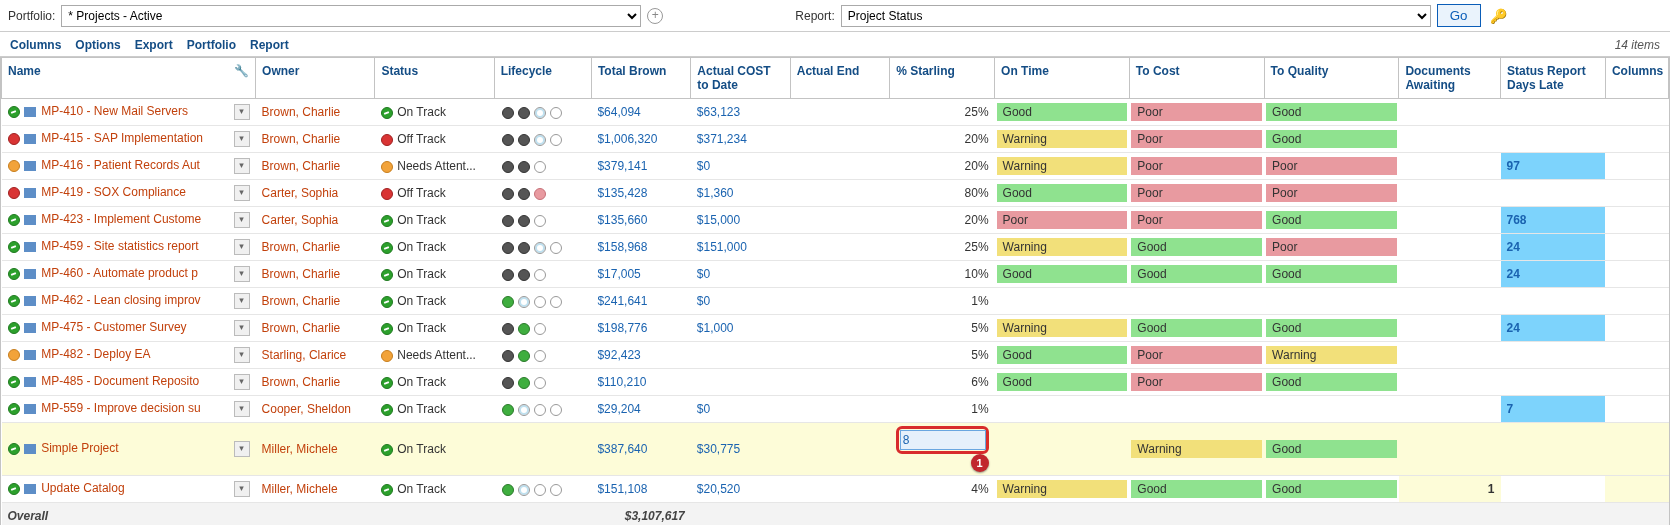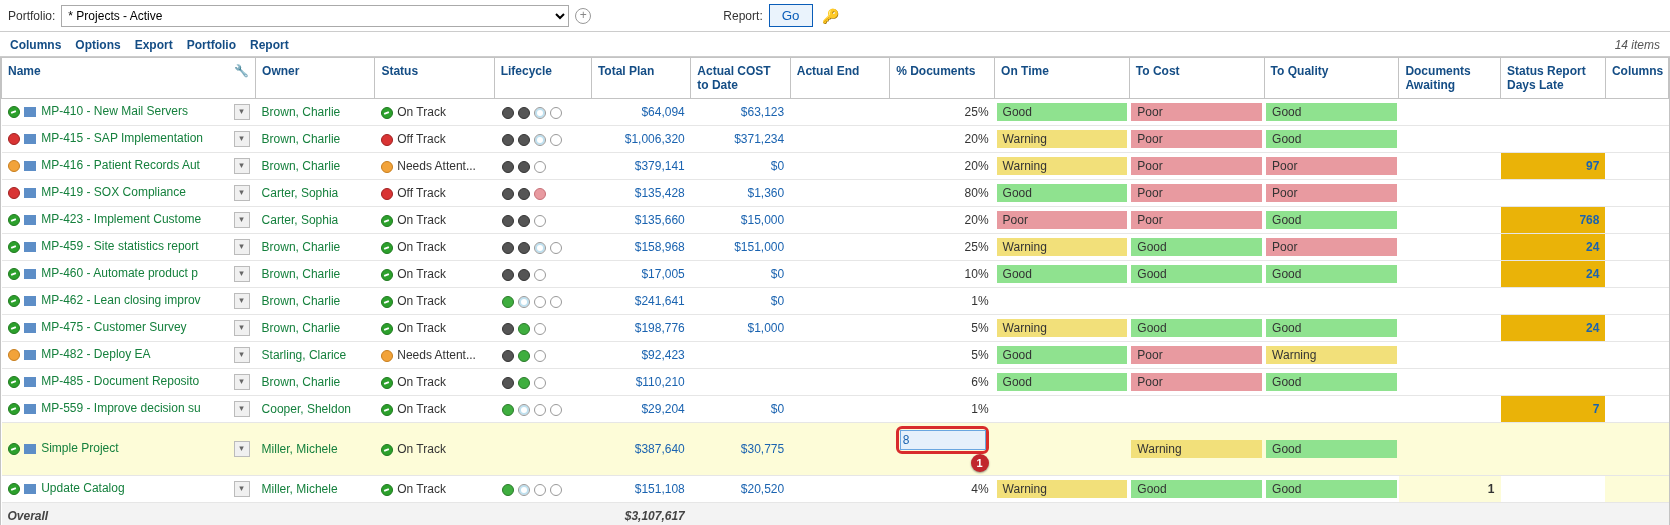--- a/index.html
+++ b/index.html
@@ -19,21 +19,21 @@
   border-bottom: 1px solid #ccc;
 }
 .topbar label { font-weight: normal; }
 .topbar select {
   font-size: 12px;
   padding: 2px;
   border: 1px solid #aaa;
   background: #fff;
   height: 22px;
 }
-.topbar .portfolio-select { width: 508px; }
+.topbar .portfolio-select { width: 580px; }
 .topbar .layout-select { width: 590px; }
 .topbar .spacer { flex: 0 0 auto; width: 120px; }
 .go-btn {
   border: 1px solid #0a5db8;
   color: #0a5db8;
   background: #eaf3fc;
   padding: 3px 12px;
   cursor: pointer;
 }
 .key-icon { color: #888; font-size: 14px; margin-left: 4px; }
@@ -81,22 +81,22 @@
 col.actualcost { width: 90px; }
 col.actualend { width: 90px; }
 col.pctcomplete { width: 95px; }
 col.ontime { width: 122px; }
 col.tocost { width: 122px; }
 col.toquality { width: 122px; }
 col.docs { width: 92px; }
 col.statusreport { width: 95px; }
 col.issues { width: 57px; }
 
-.link { color: #15803d; cursor: pointer; }
-.num { text-align: right; color:#1a63b0; }
+.link { color: #c2410c; cursor: pointer; }
+.num { text-align: left; color:#1a63b0; }
 .num-plain { text-align:right; color:#333; }
 .wrench { float:right; color:#888; }
 
 .ico { display:inline-block; width:10px; height:10px; border-radius:50%; vertical-align:middle; margin-right:1px; }
 .ico-green { background:#2ca02c; border:1px solid #1f7a1f; position:relative; }
 .ico-green::after { content:""; position:absolute; left:2px; top:4px; width:5px; height:0; border-top:2px solid #fff; transform:rotate(-20deg); }
 .ico-red { background:#d93434; border:1px solid #a02020; }
 .ico-orange { background:#f2a33a; border:1px solid #c77e1e; }
 .ico-form { display:inline-block; width:12px; height:10px; background:linear-gradient(#5d8ec7,#5d8ec7); vertical-align:middle; margin-right:2px; }
 .dropdown-btn {
@@ -110,21 +110,21 @@
 .dot.fill-pink { background:#e89aa0; border-color:#c77078; }
 .dot.sel { box-shadow: 0 0 0 2px #bfe0ef inset; }
 .lifecycle-cell { text-align:left; }
 
 .pill {
   display:block; padding:2px 6px; font-size:12px;
 }
 .pill-good { background:#8fe28f; }
 .pill-warn { background:#f2e07a; }
 .pill-poor { background:#e89aa0; }
-.late-cell { background:#eab308; }
+.late-cell { background:#7dd3fc; }
 
 .row-highlight td { background:#fdfcd8; }
 .edit-box {
   border:3px solid #d82c2c; border-radius:6px; padding:1px;
 }
 .edit-box input {
   width:80px; border:1px solid #6aa6e0; background:#e6f0fb; color:#1a63b0; text-align:left; font-size:12px; padding:2px;
 }
 .badge-num {
   display:inline-flex; width:18px; height:18px; border-radius:50%; background:#c1272d; color:#fff; align-items:center; justify-content:center; font-size:11px; font-weight:bold; box-shadow:0 1px 2px rgba(0,0,0,.4);
@@ -136,20 +136,23 @@
 <body>
 
 <div class="topbar">
   <label>Portfolio:</label>
   <select class="portfolio-select">
     <option>* Projects - Active</option>
   </select>
   <span class="plus-circle">+</span>
   <span class="spacer"></span>
   <label>Report:</label>
+  <select class="layout-select">
+    <option>Project Status</option>
+  </select>
   <button class="go-btn">Go</button>
   <span class="key-icon">🔑</span>
 </div>
 
 <div class="menubar">
   <span>Columns</span>
   <span>Options</span>
   <span>Export</span>
   <span>Portfolio</span>
   <span>Report</span>
@@ -173,24 +176,24 @@
         <col class="docs">
     <col class="statusreport">
         <col class="issues">
   </colgroup>
   <thead>
     <tr>
       <th><span>Name</span><span class="wrench">🔧</span></th>
       <th>Owner</th>
       <th>Status</th>
       <th>Lifecycle</th>
-      <th>Total Plan</th>
+      <th>Total Brown</th>
       <th>Actual COST to Date</th>
       <th>Actual End</th>
-      <th>% Documents</th>
+      <th>% Starling</th>
       <th>On Time</th>
       <th>To Cost</th>
       <th>To Quality</th>
       <th>Documents Awaiting</th>
       <th>Status Report Days Late</th>
       <th>Columns</th>
     </tr>
   </thead>
   <tbody id="tbody">
         <tr>

